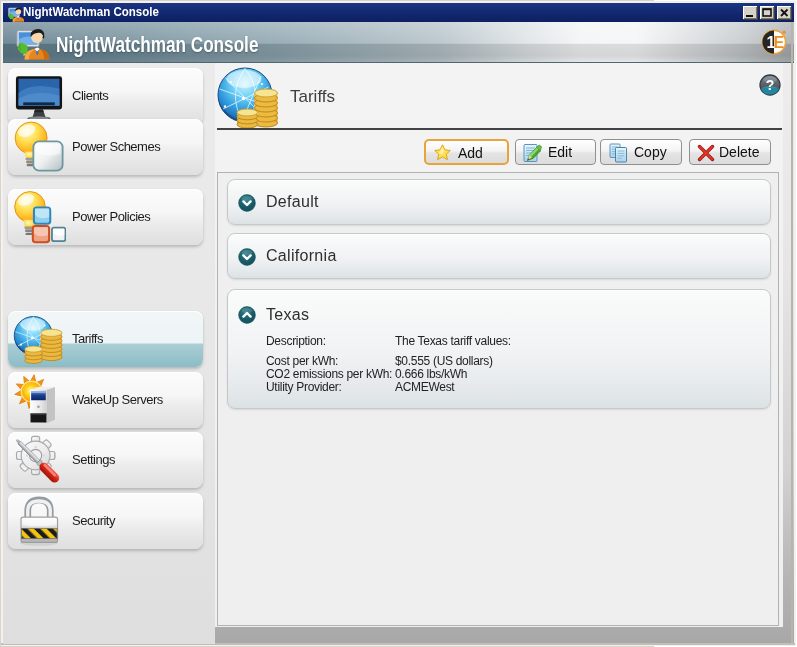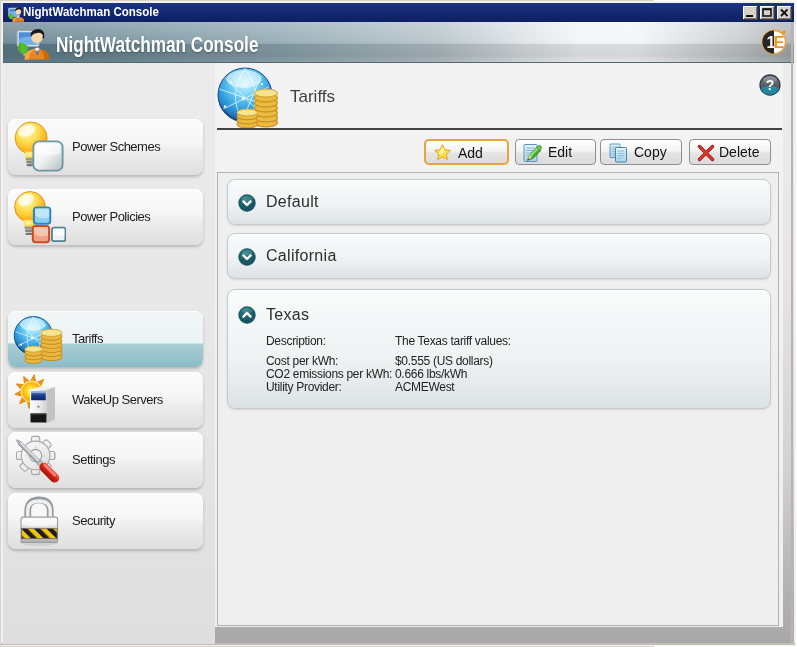--- a/index.html
+++ b/index.html
@@ -136,20 +136,34 @@
     <path d="M13,1.4 A11.6 11.6 0 0 0 13,24.6 Z" fill="#262626"></path>
     <circle cx="23.2" cy="3.2" r="1.6" fill="#f09028"></circle>
     <text x="5.6" y="19" font-family="Liberation Sans, sans-serif" font-size="16" font-weight="bold" fill="#ffffff">1</text>
     <text x="12.4" y="19" font-family="Liberation Sans, sans-serif" font-size="16" font-weight="bold" fill="#ee8f1e">E</text>
   </svg>
 </div>
 <div id="bodybg" class="dots"></div>
 <div style="position:absolute; left:791px; top:22px; width:2px; height:622px; background:#b8b5af;"></div>
 <div style="position:absolute; left:1px; top:643px; width:794px; height:2px; background:#c2beb6;"></div>
 <div id="sidebar" class="dots">
+  <div class="nav" style="top:5px">
+    <svg width="48" height="48" viewBox="0 0 48 48" style="top:6px">
+      <rect x="3.5" y="2" width="41" height="29.5" rx="2.2" fill="#121416"></rect>
+      <rect x="5.8" y="4.2" width="36.4" height="24" fill="#2a64ab"></rect>
+      <path d="M5.8,17 Q17,7 42.2,13 L42.2,28.2 L5.8,28.2 Z" fill="#4986c8" opacity="0.7"></path>
+      <path d="M5.8,22 Q21,13 42.2,19 L42.2,28.2 L5.8,28.2 Z" fill="#5a97d4" opacity="0.5"></path>
+      <rect x="10" y="25.2" width="28" height="2.6" fill="#10284a"></rect>
+      <path d="M20.5,31.5 L27.5,31.5 L30,39 L18,39 Z" fill="#3c3f42"></path>
+      <path d="M20.5,31.5 L27.5,31.5 L28.2,34 L19.6,34 Z" fill="#232527"></path>
+      <ellipse cx="24" cy="40" rx="10.5" ry="2.4" fill="#585b5e"></ellipse>
+      <ellipse cx="24" cy="39.4" rx="8.6" ry="1.7" fill="#84888c"></ellipse>
+    </svg>
+    <span class="lbl">Clients</span>
+  </div>
   <div class="nav" style="top:56px">
     <svg width="48" height="48" viewBox="0 0 48 48">
       <defs>
         <radialGradient id="bulb1" cx="0.38" cy="0.3" r="0.8">
           <stop offset="0" stop-color="#fff8cc"></stop>
               <stop offset="0.4" stop-color="#ffdf52"></stop>
           <stop offset="0.75" stop-color="#ffb41f"></stop>
               <stop offset="1" stop-color="#ef9306"></stop>
         </radialGradient>
         <linearGradient id="sq1" x1="0" y1="0" x2="1" y2="1">

